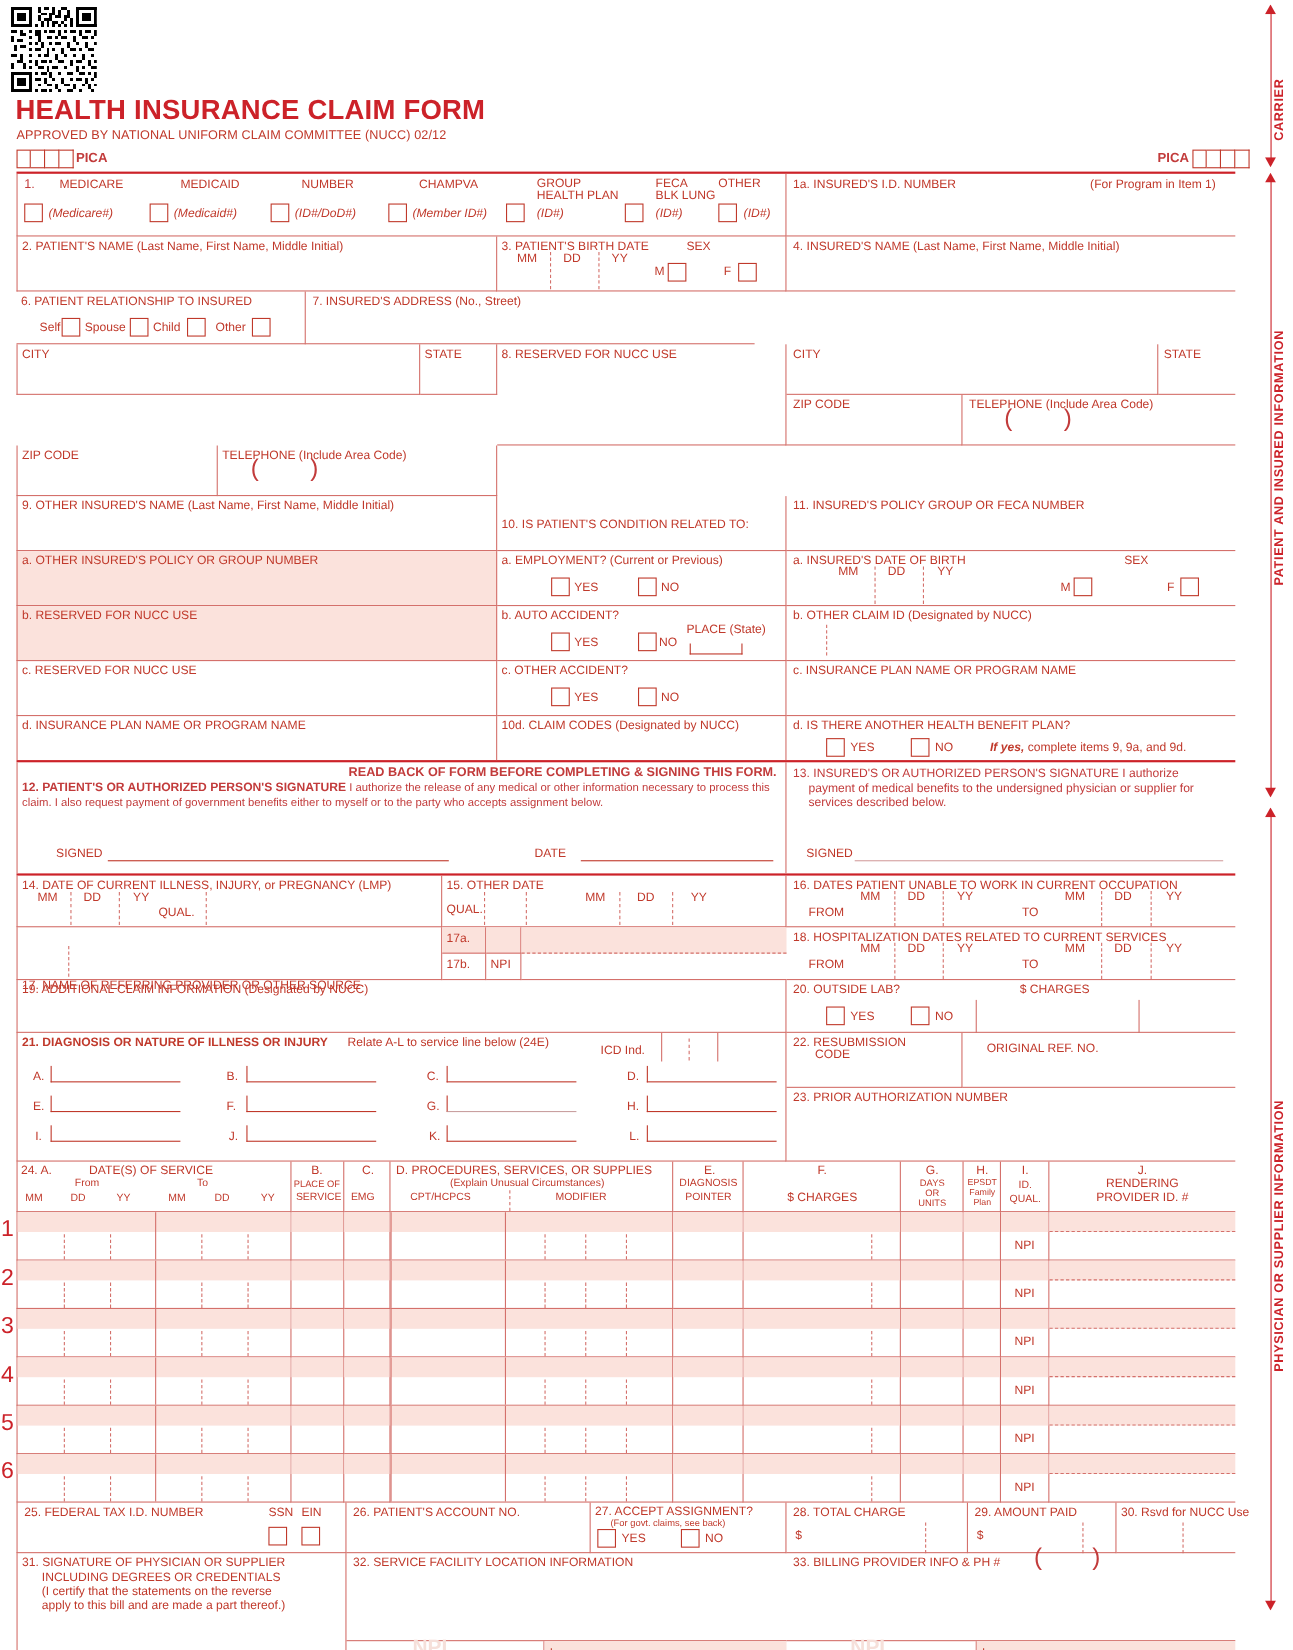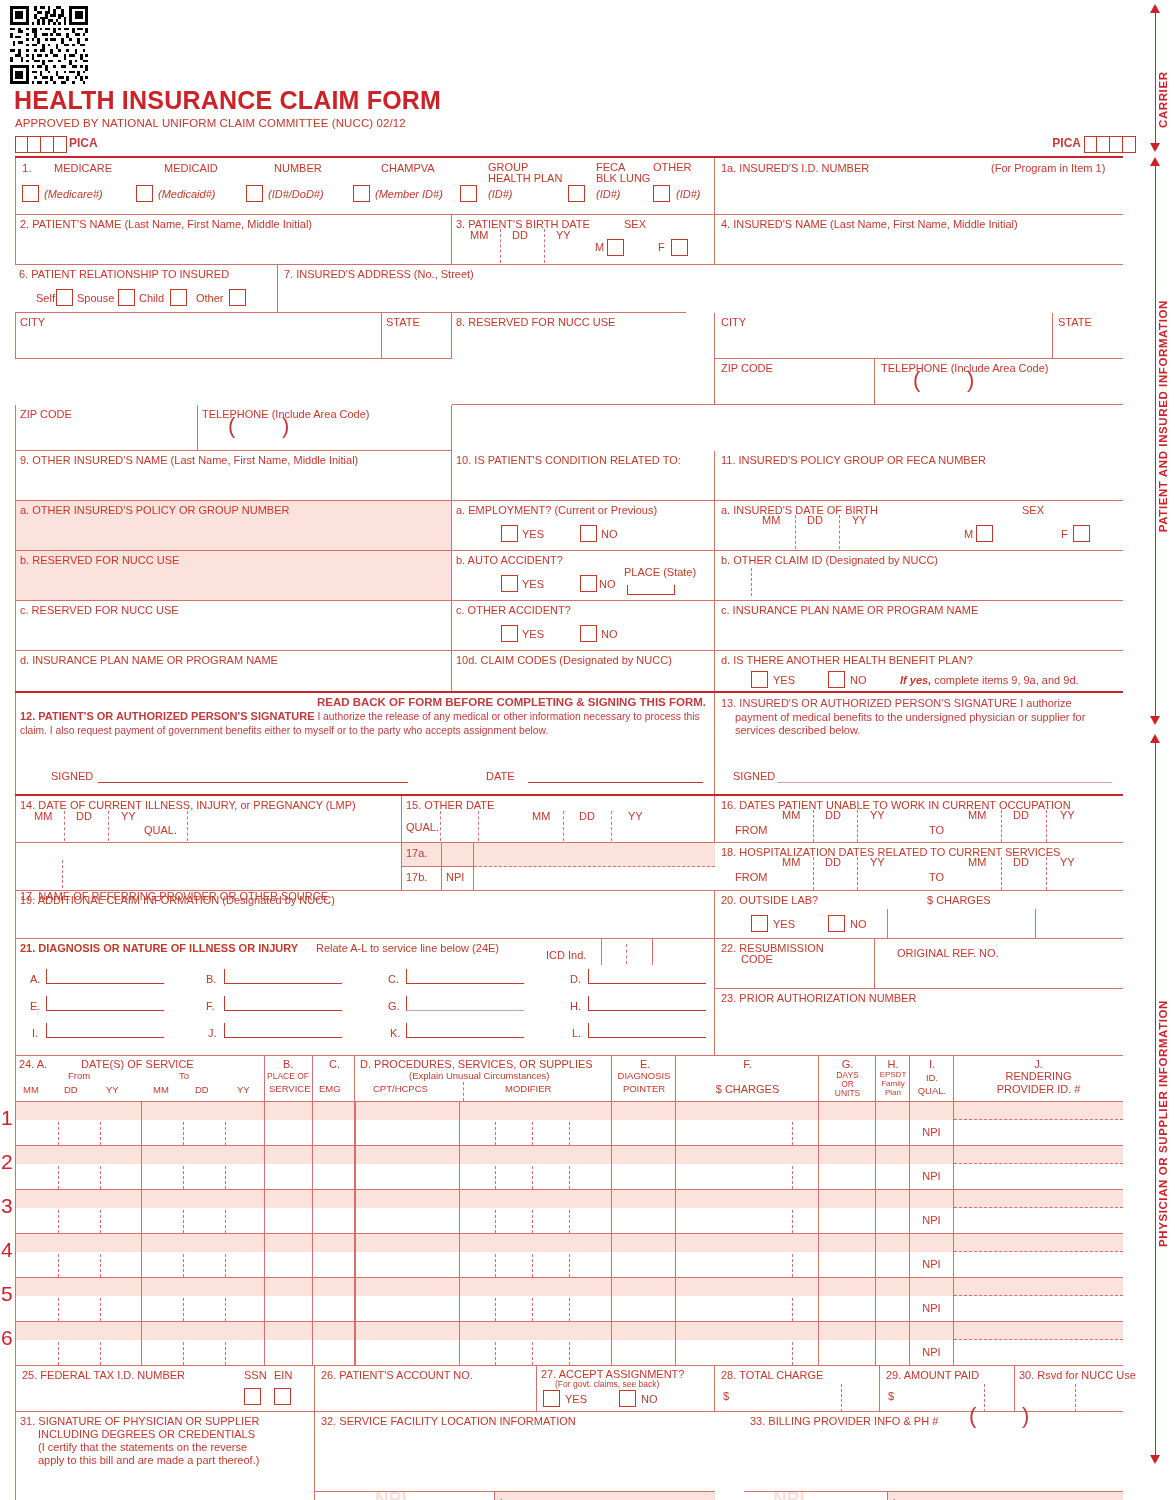--- a/index.html
+++ b/index.html
@@ -416,21 +416,21 @@
         <div style="position:absolute; left:84px; top:15px; font-size:22px;">)</div>
       </div>
       <div style="width:671px;"></div>
     </div>
 
     <div class="row">
       <div class="cell lft" style="width:437px; height:50px;">
         <div style="position:absolute; left:4px; top:3px;" class="lbl">9. OTHER INSURED'S NAME (Last Name, First Name, Middle Initial)</div>
       </div>
       <div class="cell" style="width:263px; height:50px;">
-        <div style="position:absolute; left:4px; top:3px;" class="lbl">10. IS PATIENT'S CONDITION RELATED TO:</div>
+        <div style="position:absolute; left:4px; top:20px;" class="lbl">10. IS PATIENT'S CONDITION RELATED TO:</div>
       </div>
       <div class="cell nor" style="width:408px; height:50px;">
         <div style="position:absolute; left:6px; top:3px;" class="lbl">11. INSURED'S POLICY GROUP OR FECA NUMBER</div>
       </div>
     </div>
 
     <div class="row">
       <div class="cell lft shade" style="width:437px; height:50px;">
         <div style="position:absolute; left:4px; top:3px; background:transparent;" class="lbl">a. OTHER INSURED'S POLICY OR GROUP NUMBER</div>
       </div>
@@ -1151,21 +1151,21 @@
             <div style="position:absolute; left:5px; top:5px;" class="lbl">a.</div>
             <div style="position:absolute; left:60px; top:1px; font-size:19px; font-weight:bold; color:#f6e0da;">NPI</div>
           </div>
           <div class="cell nor shade" style="width:220px; height:25px; border-bottom:none;">
             <div style="position:absolute; left:5px; top:5px;" class="lbl">b.</div>
           </div>
         </div>
       </div>
       <div style="width:408px;">
         <div class="row">
-          <div class="cell nor" style="width:408px; height:80px;margin-left:29px;">
+          <div class="cell nor" style="width:408px; height:80px;">
             <div style="position:absolute; left:6px; top:3px;" class="lbl">33. BILLING PROVIDER INFO &amp; PH #</div>
             <div style="position:absolute; left:225px; top:-2px; font-size:22px;">(</div>
             <div style="position:absolute; left:278px; top:-2px; font-size:22px;">)</div>
           </div>
         </div>
         <div class="row">
           <div class="cell" style="width:173px; height:25px; border-bottom:none;">
             <div style="position:absolute; left:5px; top:5px;" class="lbl">a.</div>
             <div style="position:absolute; left:58px; top:1px; font-size:19px; font-weight:bold; color:#f6e0da;">NPI</div>
           </div>

